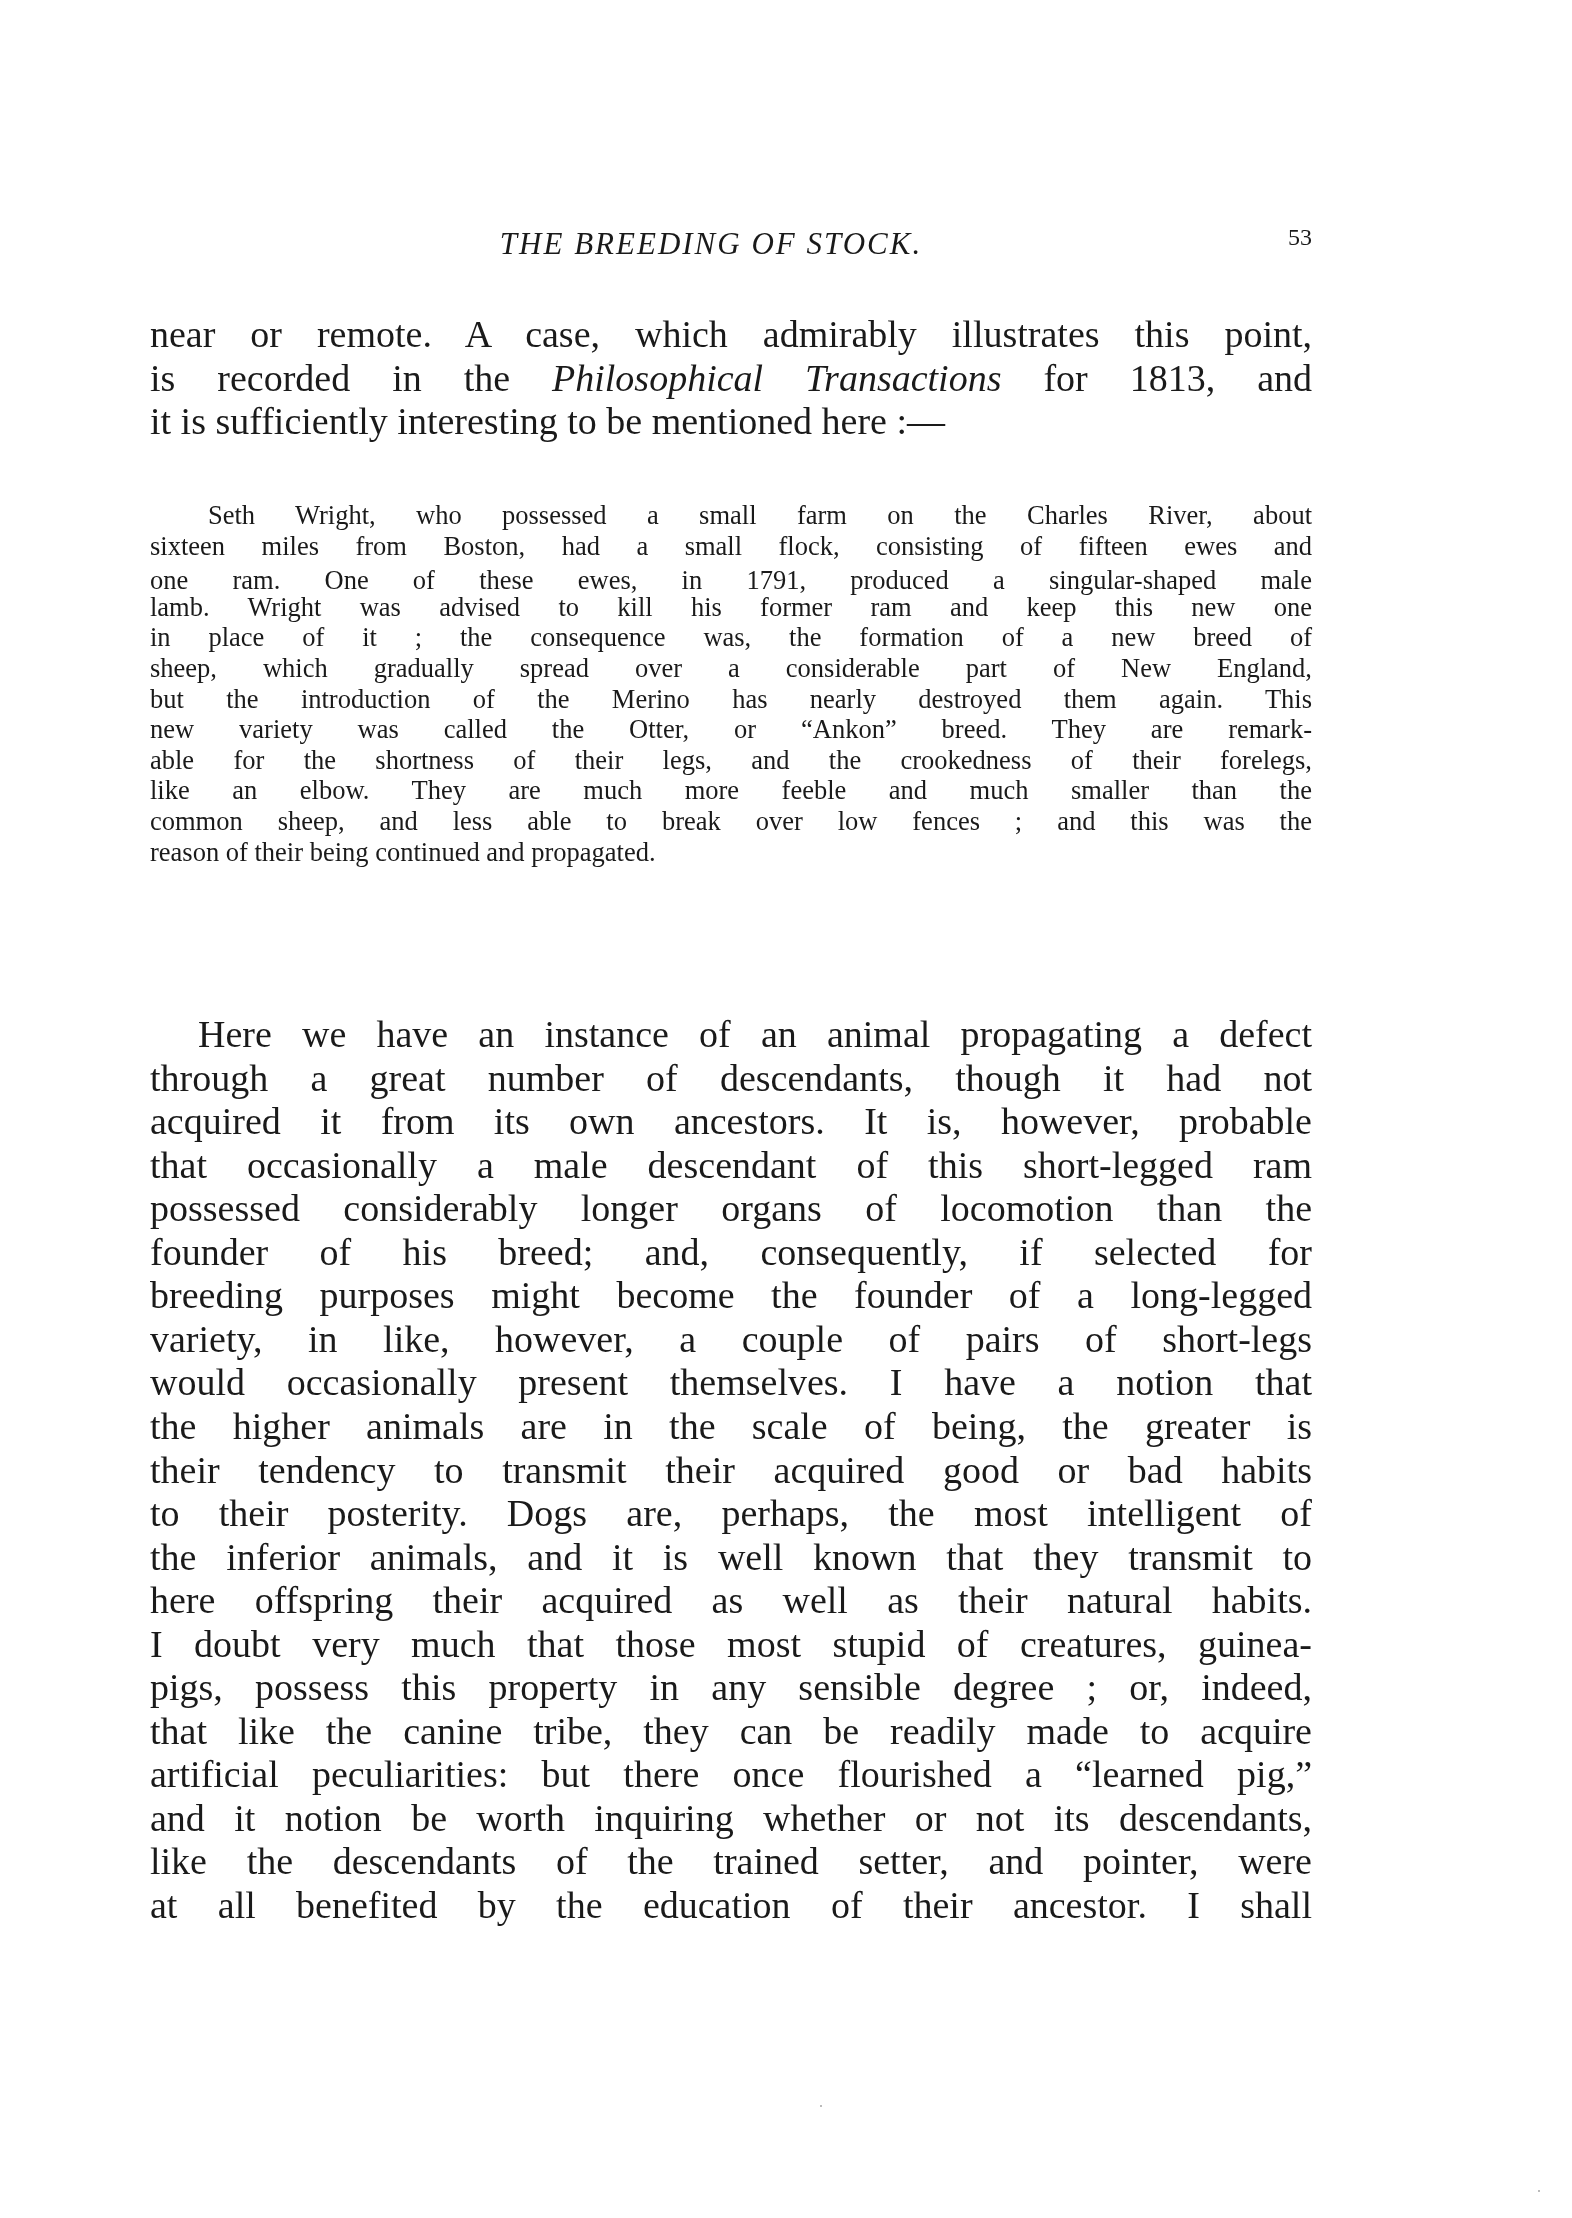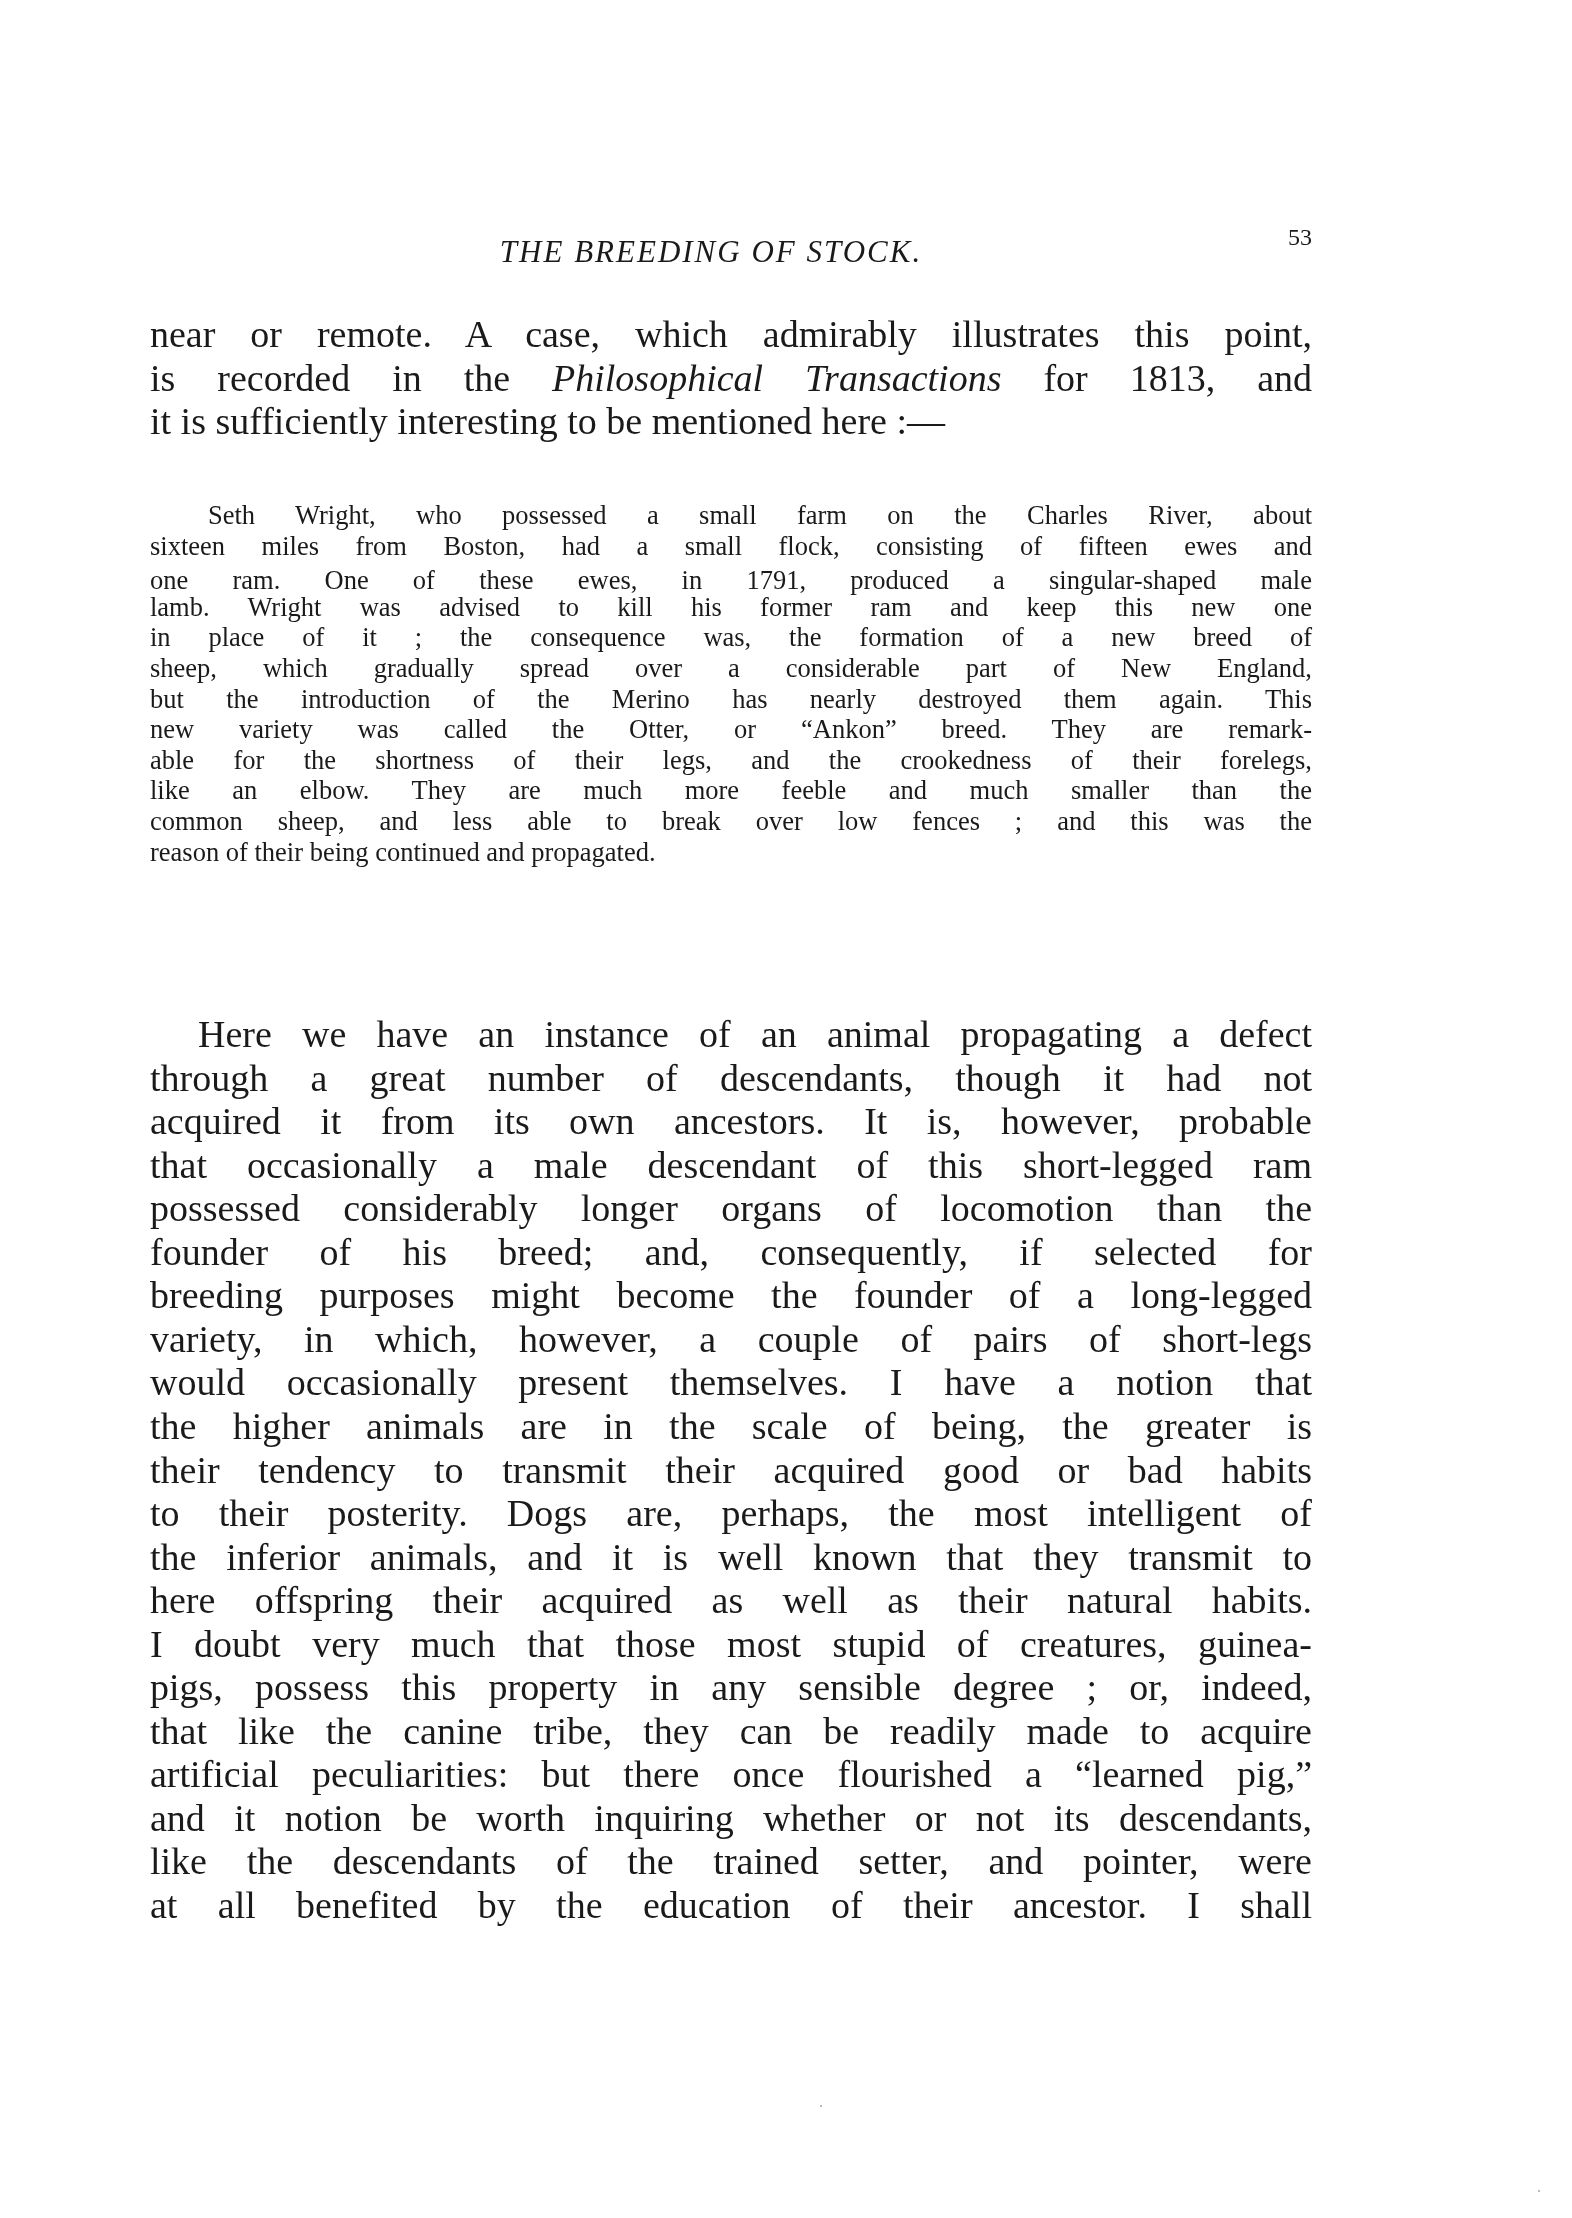--- a/index.html
+++ b/index.html
@@ -1,19 +1,19 @@
 <!DOCTYPE html>
 <html><head>
 <meta charset="utf-8">
 <style>
   html, body { margin: 0; padding: 0; background: #ffffff; }
   body { width: 1572px; height: 2218px; position: relative; overflow: hidden; color: #1a1a1a; font-family: "Liberation Serif", "DejaVu Serif", serif; }
   .page { position: absolute; left: 0; top: 0; width: 1572px; height: 2218px; }
   .running-head { position: absolute; top: 226px; left: 150px; width: 1162px; height: 44px; }
-  .running-title { position: absolute; left: 0; right: 0; text-align: center; font-style: italic; font-size: 31px; letter-spacing: 2px; padding-right: 40px; margin-top: 8px; }
+  .running-title { position: absolute; left: 0; right: 0; text-align: center; font-style: italic; font-size: 31px; letter-spacing: 2px; padding-right: 40px; }
   .page-num { position: absolute; right: 0; top: -2px; font-size: 24px; }
   .line { position: absolute; left: 150px; width: 1162px; white-space: nowrap; text-align: justify; text-align-last: justify; }
   .body-line { font-size: 38px; height: 44px; line-height: 44px; }
   .quote-line { font-size: 26.5px; height: 31px; line-height: 31px; }
   .indent { padding-left: 48px; box-sizing: border-box; }
   .indent-q { padding-left: 58px; box-sizing: border-box; }
   .last { text-align-last: left; }
   i { font-style: italic; }
   .speck { position: absolute; width: 2px; height: 2px; background: #bbb; }
 </style>
@@ -47,21 +47,21 @@
       <div class="line quote-line last" style="top: 836.6px;">reason of their being continued and propagated.</div>
     </div>
   <div id="para">
       <div class="line body-line indent" style="top: 1012px;">Here we have an instance of an animal propagating a defect</div>
       <div class="line body-line" style="top: 1055.55px;">through a great number of descendants, though it had not</div>
       <div class="line body-line" style="top: 1099.1px;">acquired it from its own ancestors.  It is, however, probable</div>
       <div class="line body-line" style="top: 1142.65px;">that occasionally a male descendant of this short-legged ram</div>
       <div class="line body-line" style="top: 1186.2px;">possessed considerably longer organs of locomotion than the</div>
       <div class="line body-line" style="top: 1229.75px;">founder of his breed; and, consequently, if selected for</div>
       <div class="line body-line" style="top: 1273.3px;">breeding purposes might become the founder of a long-legged</div>
-      <div class="line body-line" style="top: 1316.85px;">variety, in which, however, a couple of pairs of short-legs</div>
+      <div class="line body-line" style="top: 1316.85px;">variety, in like, however, a couple of pairs of short-legs</div>
       <div class="line body-line" style="top: 1360.4px;">would occasionally present themselves.  I have a notion that</div>
       <div class="line body-line" style="top: 1403.95px;">the higher animals are in the scale of being, the greater is</div>
       <div class="line body-line" style="top: 1447.5px;">their tendency to transmit their acquired good or bad habits</div>
       <div class="line body-line" style="top: 1491.05px;">to their posterity.  Dogs are, perhaps, the most intelligent of</div>
       <div class="line body-line" style="top: 1534.6px;">the inferior animals, and it is well known that they transmit to</div>
       <div class="line body-line" style="top: 1578.15px;">here offspring their acquired as well as their natural habits.</div>
       <div class="line body-line" style="top: 1621.7px;">I doubt very much that those most stupid of creatures, guinea-</div>
       <div class="line body-line" style="top: 1665.25px;">pigs, possess this property in any sensible degree ; or, indeed,</div>
       <div class="line body-line" style="top: 1708.8px;">that like the canine tribe, they can be readily made to acquire</div>
       <div class="line body-line" style="top: 1752.35px;">artificial peculiarities: but there once flourished a “learned pig,”</div>

